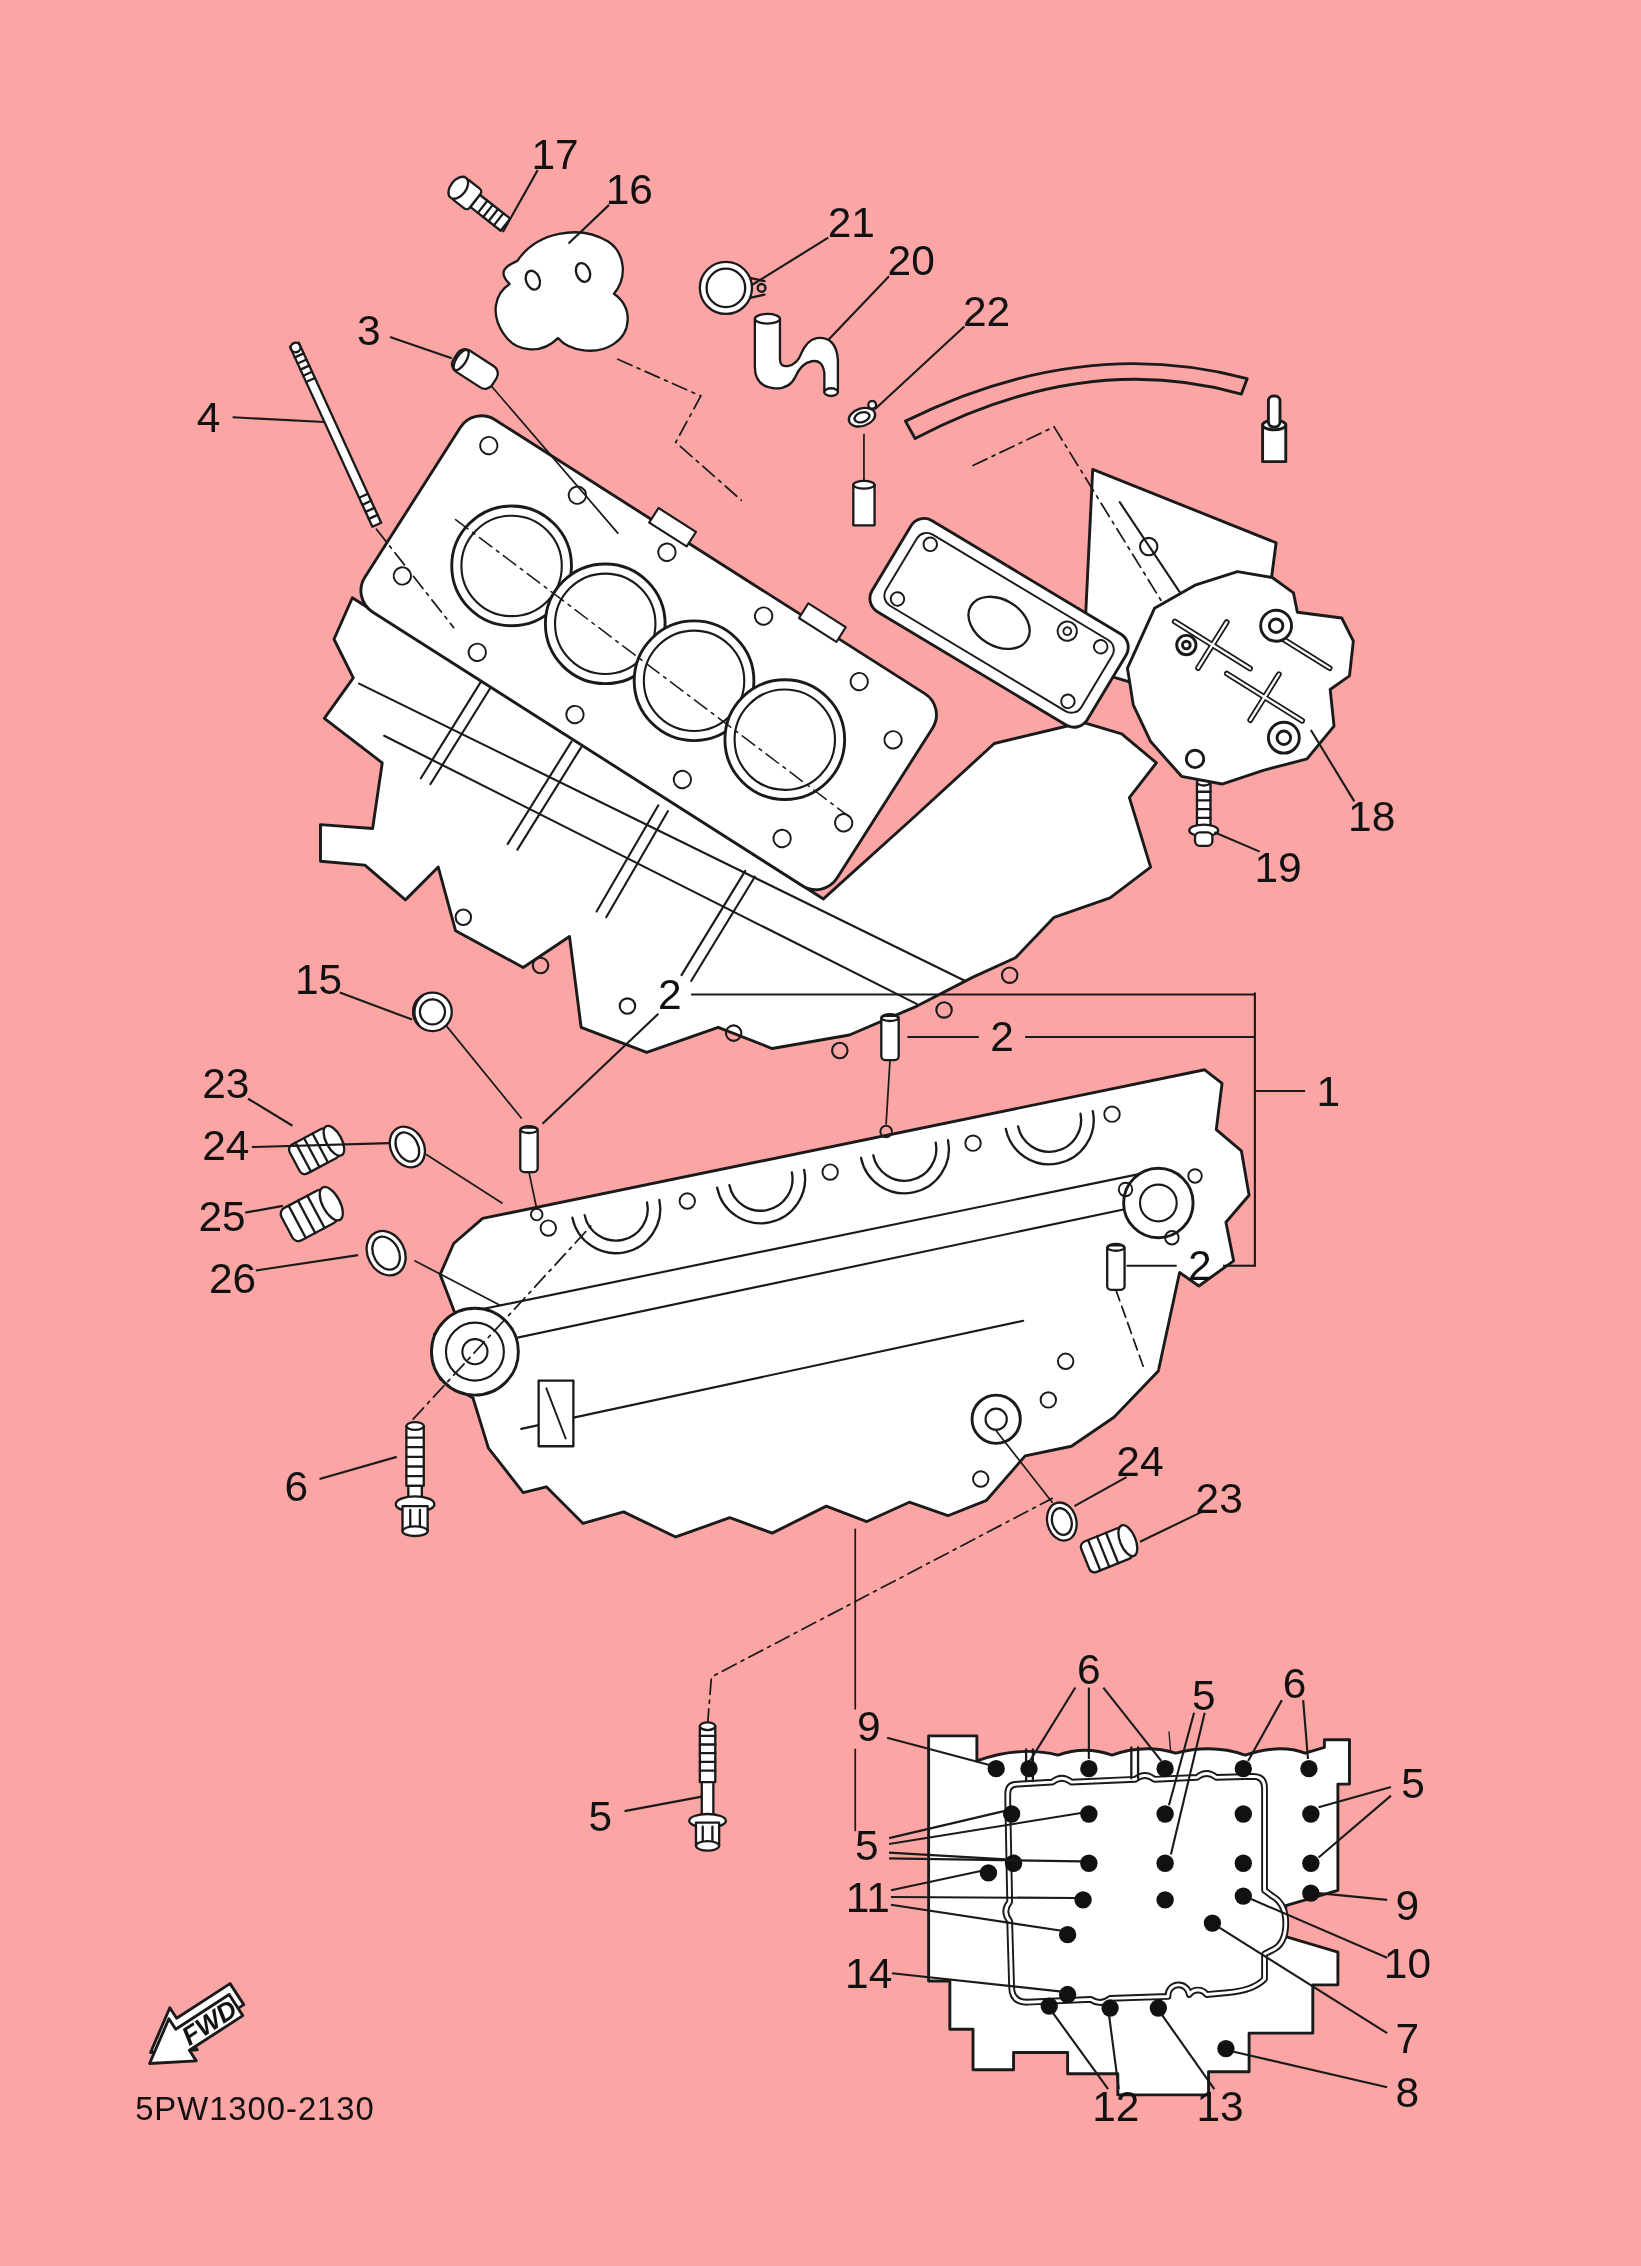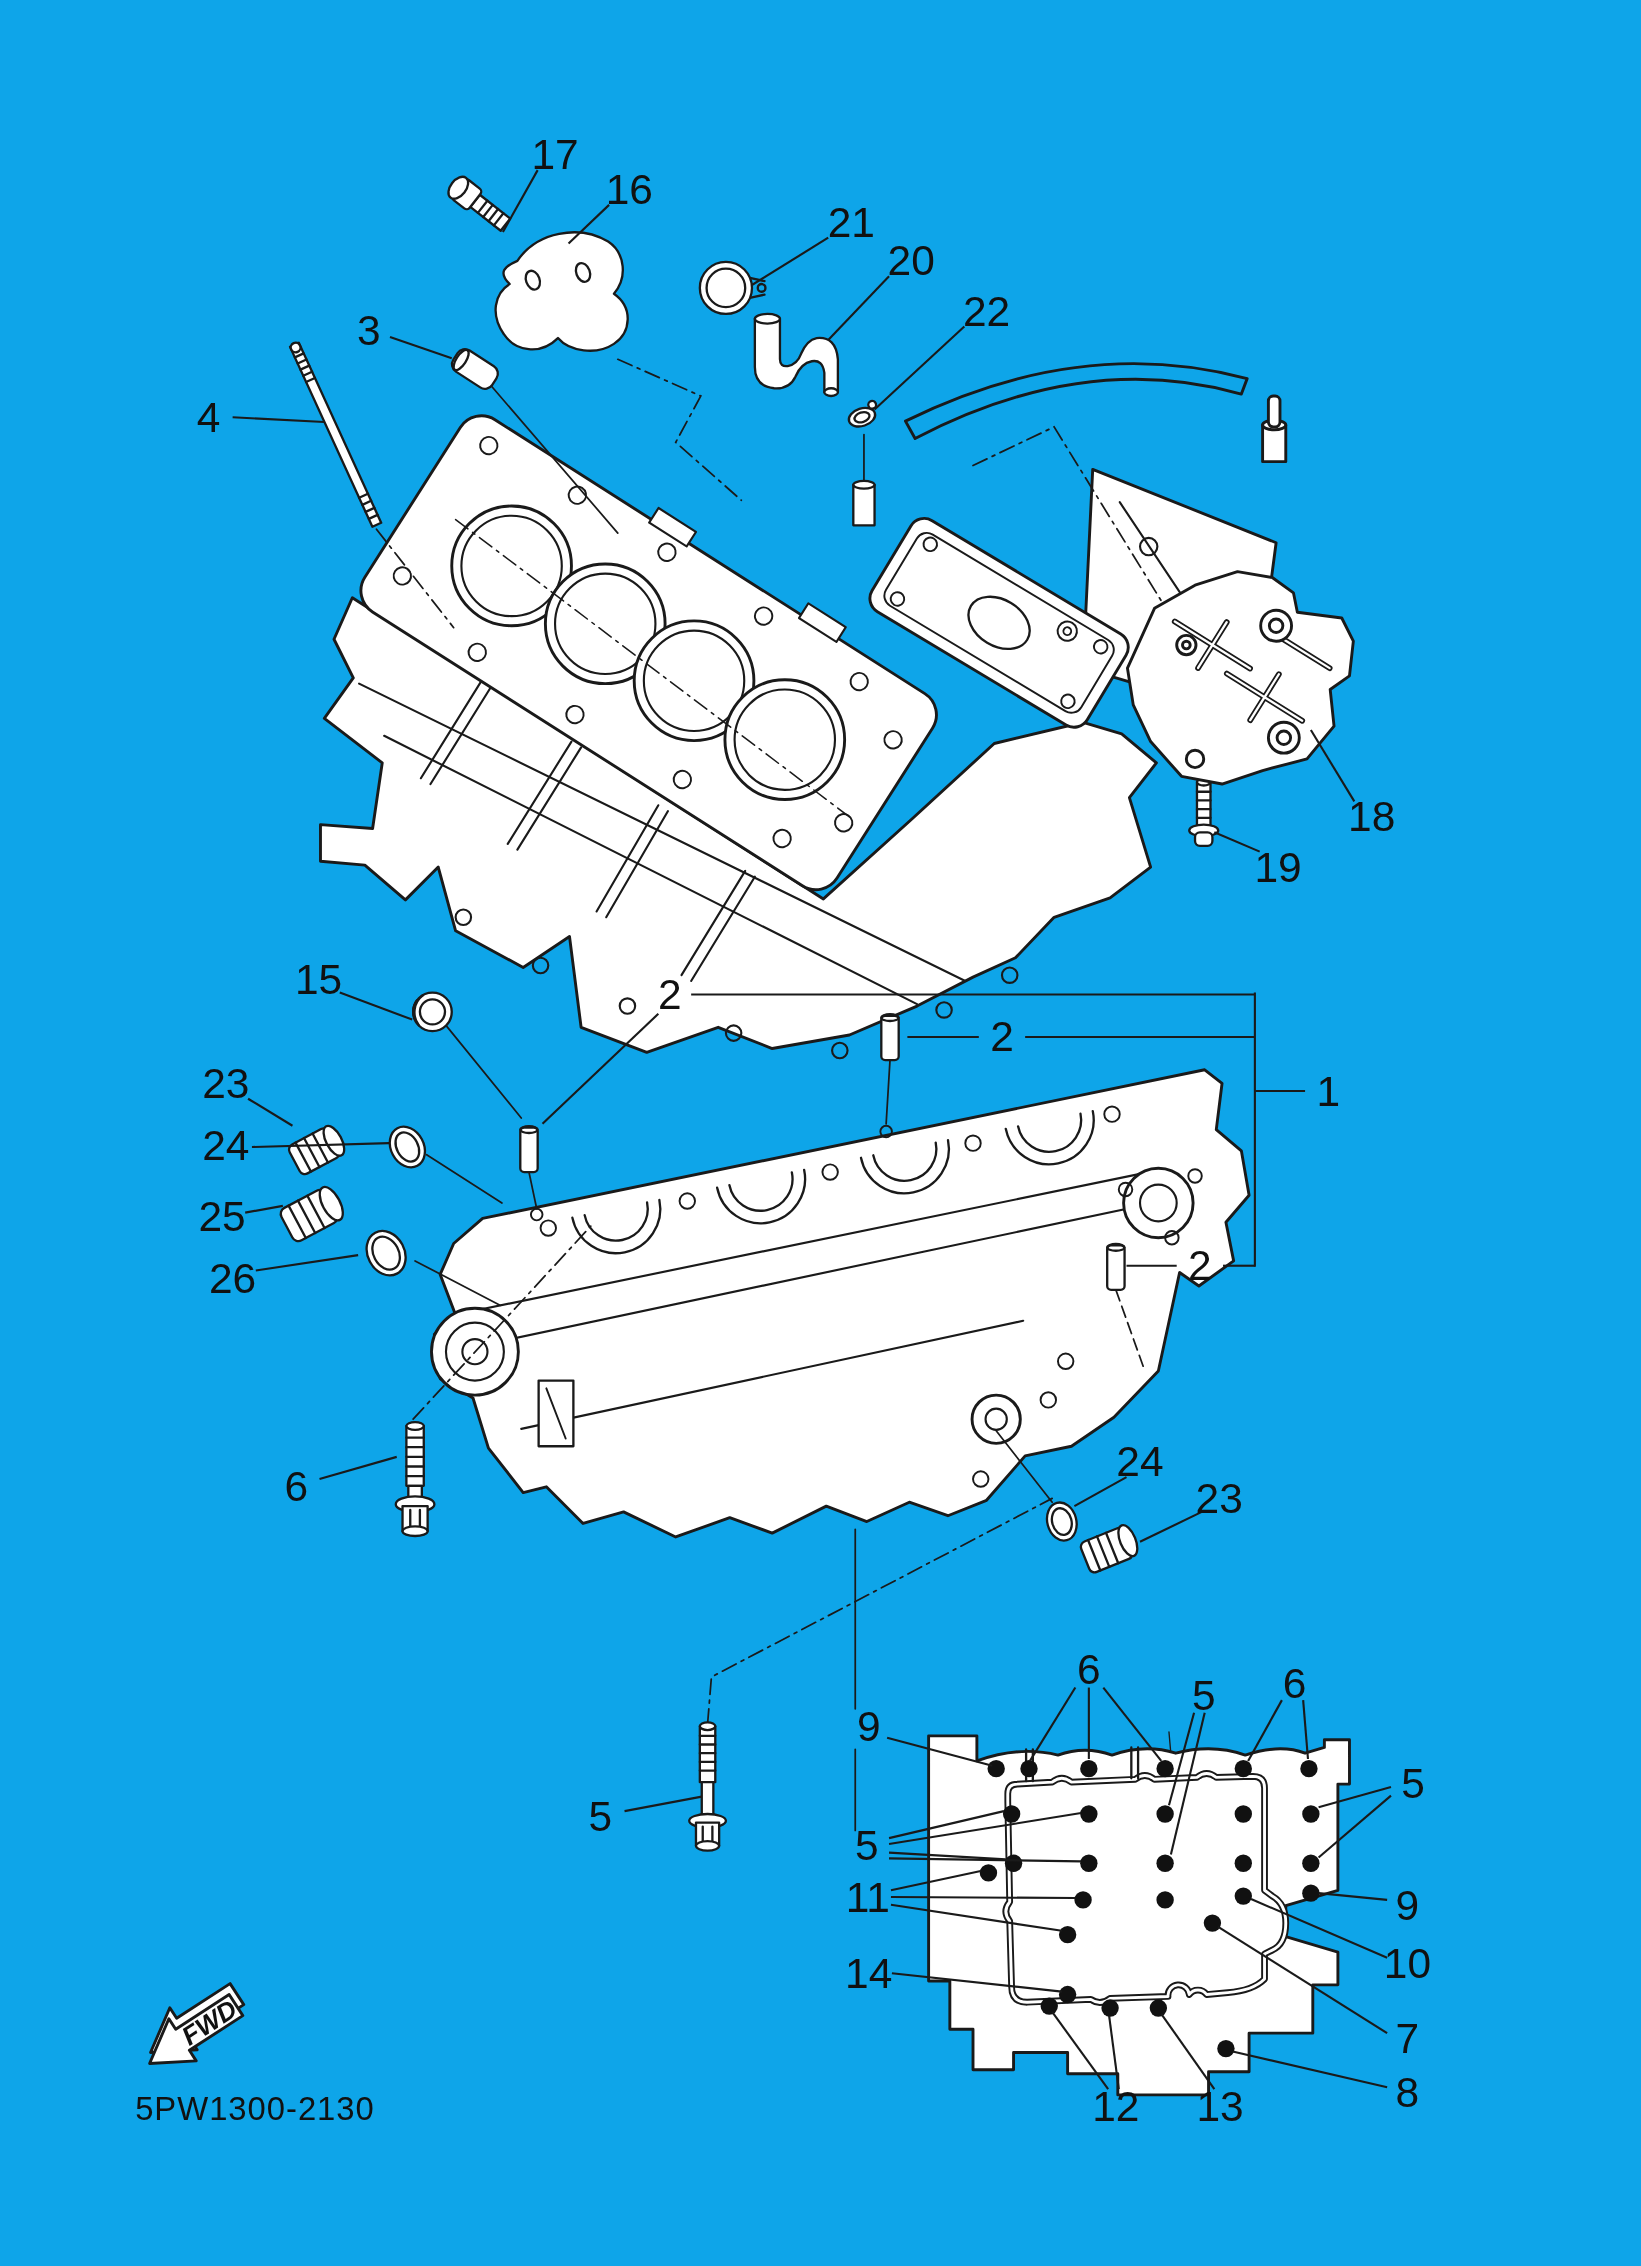--- a/index.html
+++ b/index.html
@@ -1,17 +1,17 @@
 <!DOCTYPE html>
 <html><head>
 <meta charset="utf-8">
 <title>Crankcase Parts Diagram</title>
 <style>
   html,body{margin:0;padding:0;background:#e8e8e8;}
-  .canvas{position:relative;width:1641px;height:2266px;background:#0ea5e9;margin:0 auto;
+  .canvas{position:relative;width:1641px;height:2266px;background:#fca5a5;margin:0 auto;
           font-family:"Liberation Sans",sans-serif;overflow:hidden;}
   svg{display:block;width:1641px;height:2266px;}
   .callout{font-family:"Liberation Sans",sans-serif;font-size:44px;fill:#111;
            text-anchor:middle;dominant-baseline:central;}
   .leader{stroke:#1a1a1a;stroke-width:2.2;fill:none;}
   .dot{fill:#111;stroke:none;}
   .code-text{font-family:"Liberation Sans",sans-serif;font-size:34px;fill:#111;letter-spacing:1px;}
   .fwd-text{font-family:"Liberation Sans",sans-serif;font-size:27px;font-weight:bold;font-style:italic;
             fill:#111;text-anchor:middle;dominant-baseline:central;}
 </style>

